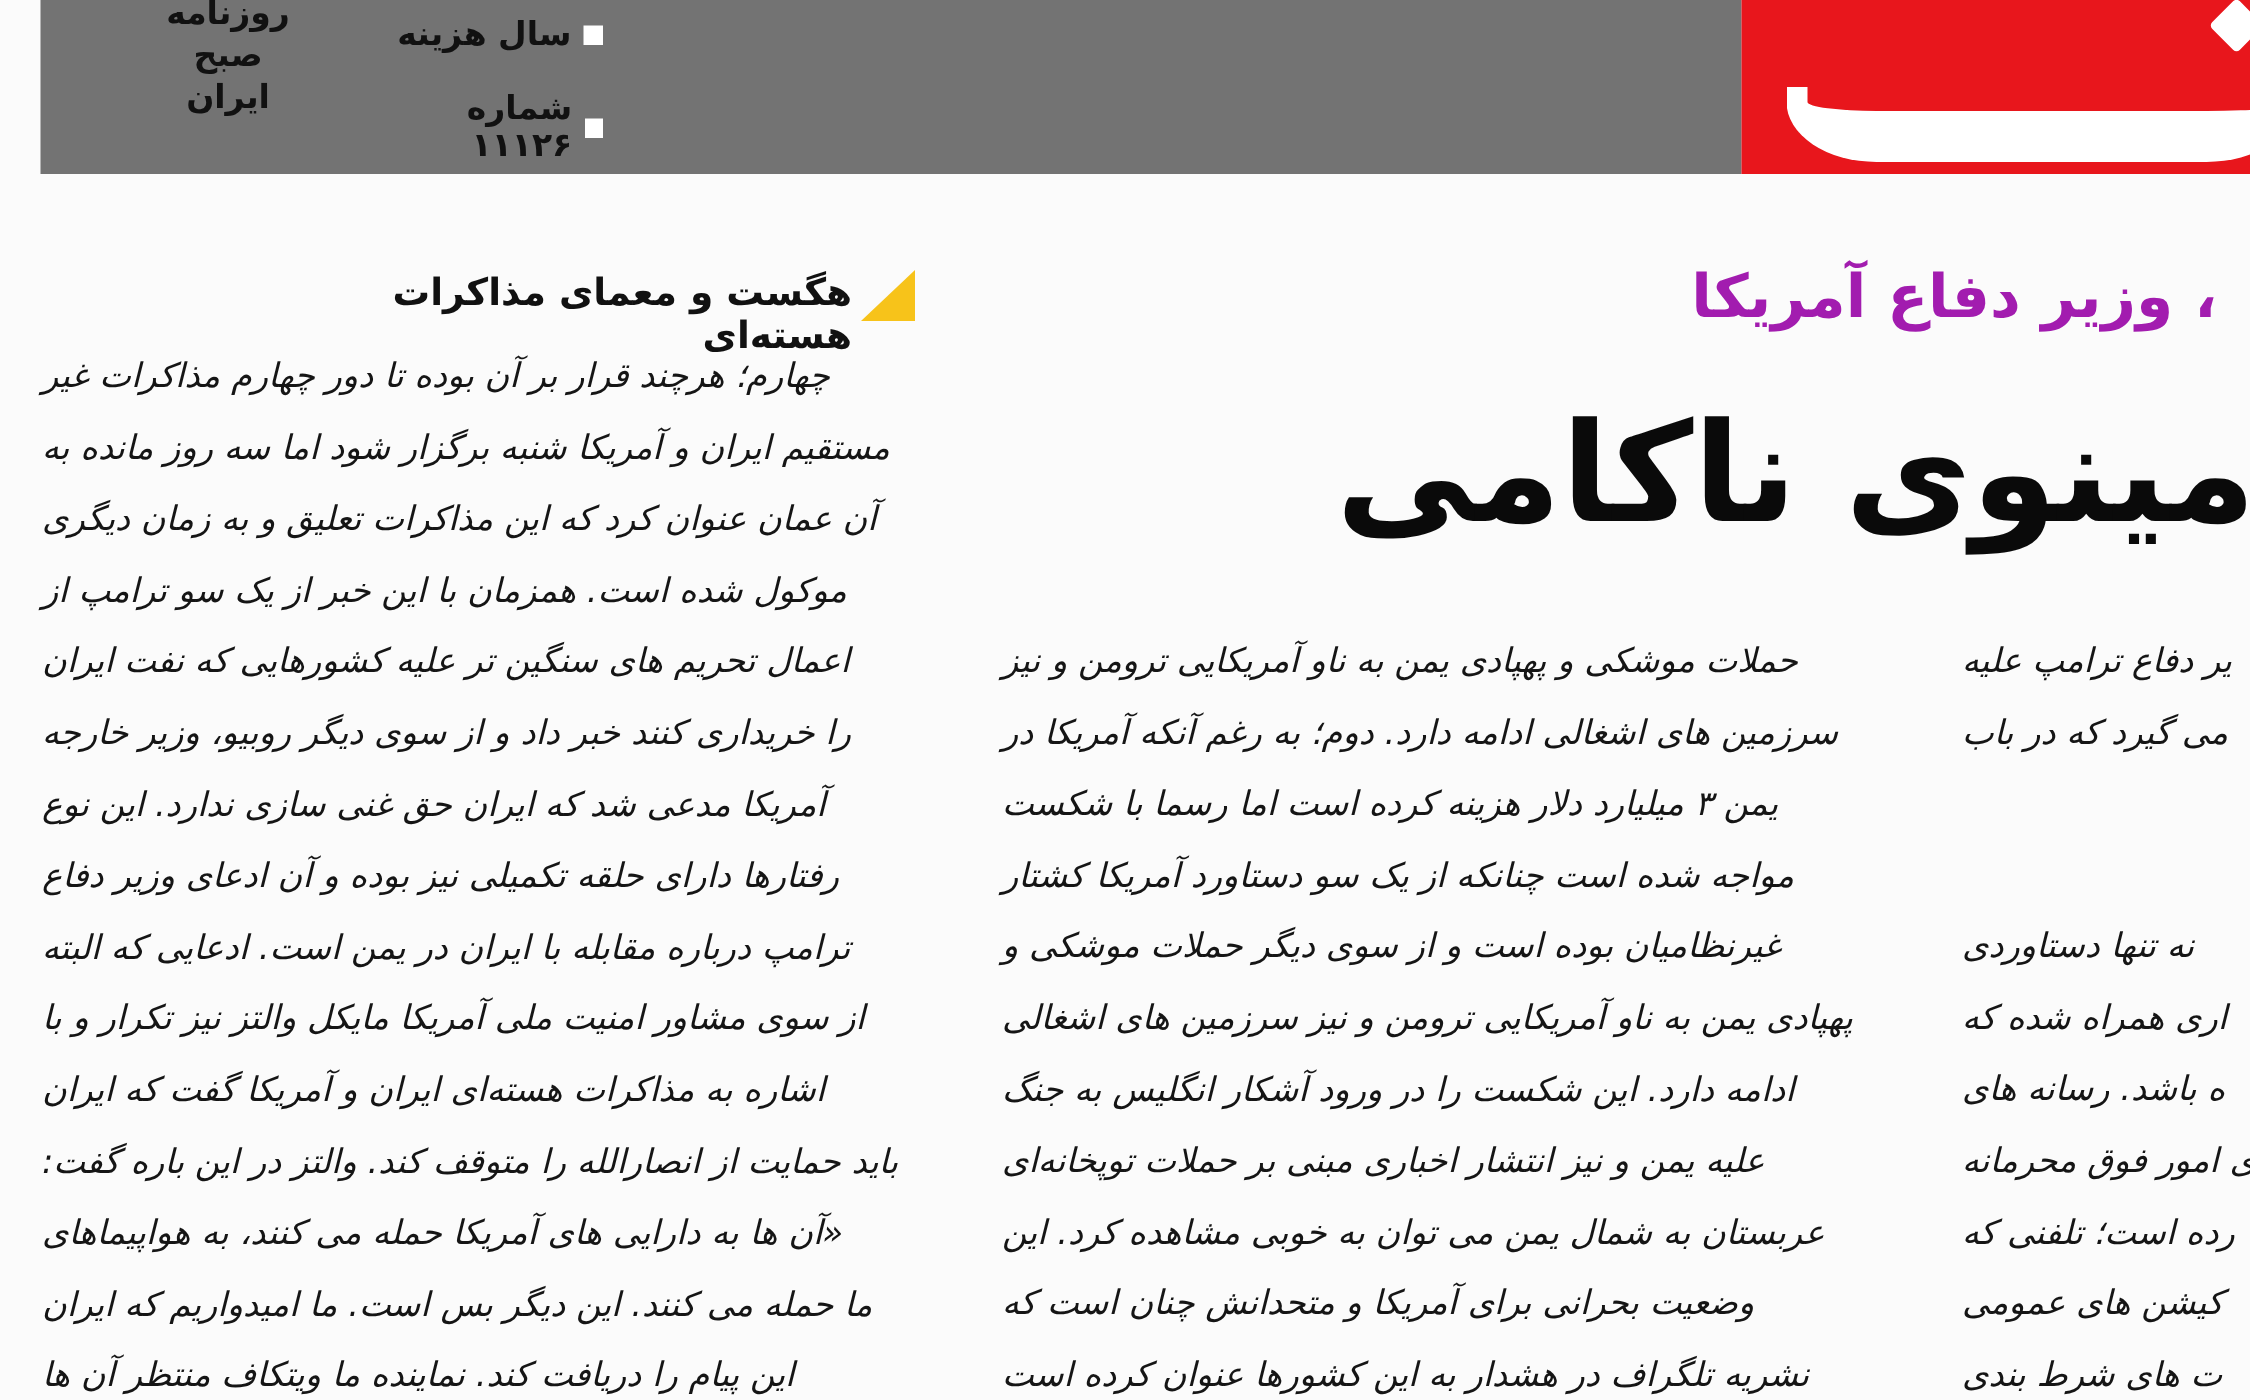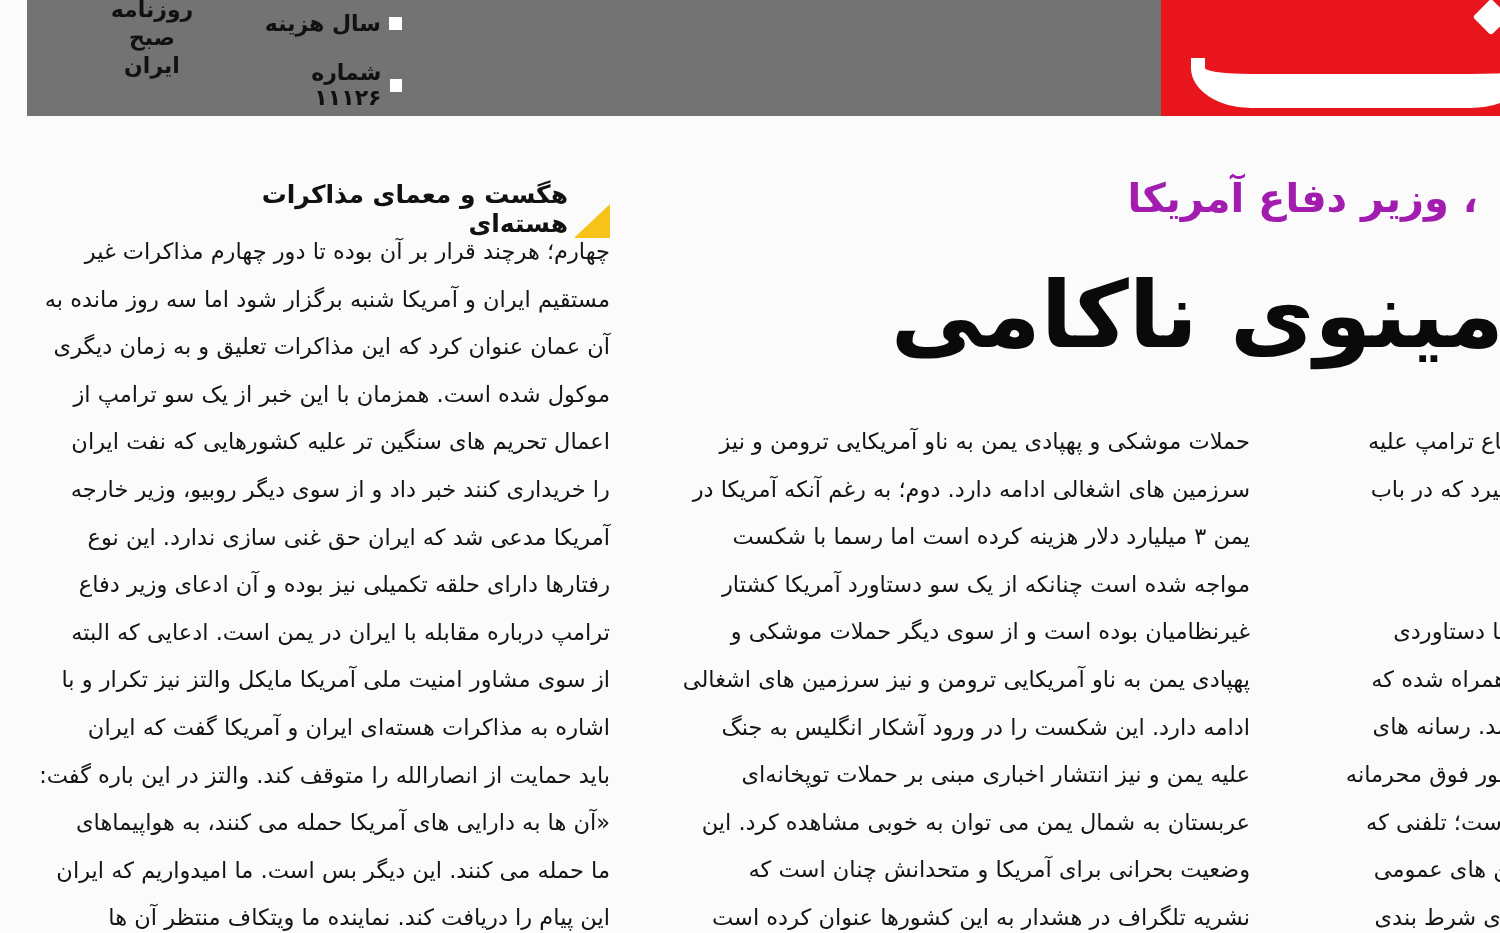--- a/index.html
+++ b/index.html
@@ -44,27 +44,27 @@
   }
   .headline {
     position:absolute; right:-4px; top:262px;
     direction:rtl; font-size:92px; font-weight:900; color:#0a0a0a;
     white-space:nowrap; letter-spacing:-2px;
   }
   .col {
     position:absolute; direction:rtl; text-align:justify;
     font-size:22.5px; line-height:47.6px; color:#151515;
   }
-  .col p { margin:0; white-space:nowrap; text-align:right; }
+  .col p { margin:0; white-space:nowrap; text-align:left;font-style:italic; }
   .col-left { left:28px; width:582px; top:228px; }
   .col-mid { left:668px; width:582px; top:418px; }
   .col-right { left:1308px; width:240px; top:418px; }
   .side-title {
     position:absolute; left:178px; top:180px; width:432px;
-    direction:rtl; display:flex; align-items:flex-end; gap:6px;
+    direction:rtl; display:flex; align-items:flex-start; gap:6px;
     font-weight:bold; font-size:25px; color:#111;
   }
   .tri {
     width:0; height:0;
     border-top:34px solid #f7c31a;
     border-left:36px solid transparent;
     transform:scaleY(-1);
   }
   .gap { height:95px; }
 </style>

